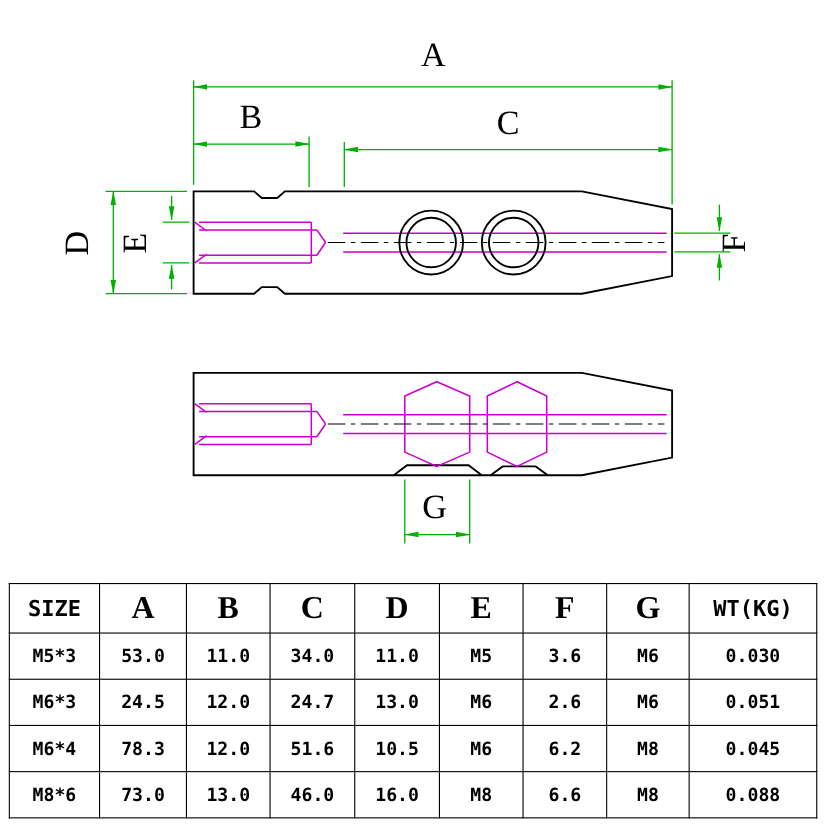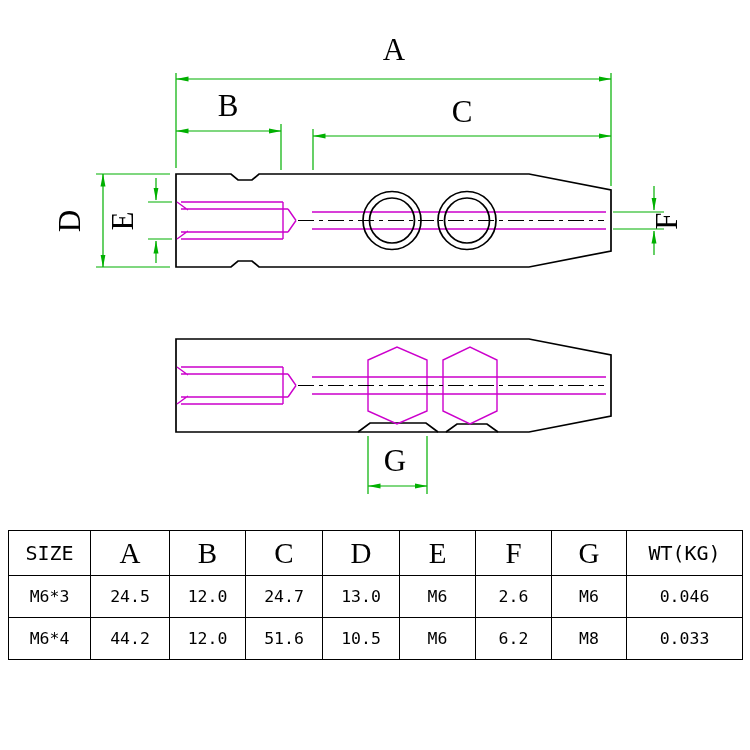--- a/index.html
+++ b/index.html
@@ -10,21 +10,21 @@
   svg text{fill:#000;}
   .oline{stroke:var(--ink);fill:none;stroke-width:1.7;stroke-linejoin:miter;}
   .mag{stroke:var(--mag);fill:none;stroke-width:1.4;}
   .dim{stroke:var(--dim);fill:none;stroke-width:1.2;}
   .cl{stroke:var(--ink);fill:none;stroke-width:1;stroke-dasharray:16 5 4 5;}
   .arr{fill:var(--dim);}
   .dlabel{font-family:"Liberation Serif",serif;font-size:31px;}
   .spec{position:absolute;left:8px;top:530px;width:734px;border-collapse:collapse;
         table-layout:fixed;font-family:"DejaVu Sans Mono",monospace;color:#000;}
   .spec th,.spec td{border:1.7px solid #000;text-align:center;vertical-align:middle;
-        padding:0;font-weight:normal;overflow:hidden;}
+        padding:0;font-weight:bold;overflow:hidden;}
   .spec thead tr{height:45px;}
   .spec tbody tr{height:42px;}
   .spec td{font-size:16.5px;}
   th.th-letter{font-family:"Liberation Serif",serif;font-size:29px;}
   th.th-small{font-size:20px;}
 </style>
 </head>
 <body>
 
 <div class="stage">
@@ -127,37 +127,59 @@
           <th class="th-letter">C</th>
           <th class="th-letter">D</th>
           <th class="th-letter">E</th>
           <th class="th-letter">F</th>
           <th class="th-letter">G</th>
           <th class="th-small">WT(KG)</th>
         </tr>
     </thead>
     <tbody>
         <tr>
+          <td>M5*3</td>
+          <td>53.0</td>
+          <td>11.0</td>
+          <td>34.0</td>
+          <td>11.0</td>
+          <td>M5</td>
+          <td>3.6</td>
+          <td>M6</td>
+          <td>0.030</td>
+        </tr>
+        <tr>
           <td>M6*3</td>
           <td>24.5</td>
           <td>12.0</td>
           <td>24.7</td>
           <td>13.0</td>
           <td>M6</td>
           <td>2.6</td>
           <td>M6</td>
-          <td>0.046</td>
+          <td>0.051</td>
         </tr>
         <tr>
           <td>M6*4</td>
-          <td>44.2</td>
+          <td>78.3</td>
           <td>12.0</td>
           <td>51.6</td>
           <td>10.5</td>
           <td>M6</td>
           <td>6.2</td>
           <td>M8</td>
-          <td>0.033</td>
+          <td>0.045</td>
+        </tr>
+        <tr>
+          <td>M8*6</td>
+          <td>73.0</td>
+          <td>13.0</td>
+          <td>46.0</td>
+          <td>16.0</td>
+          <td>M8</td>
+          <td>6.6</td>
+          <td>M8</td>
+          <td>0.088</td>
         </tr>
       </tbody>
   </table>
 
 </div>
 
 </body></html>

